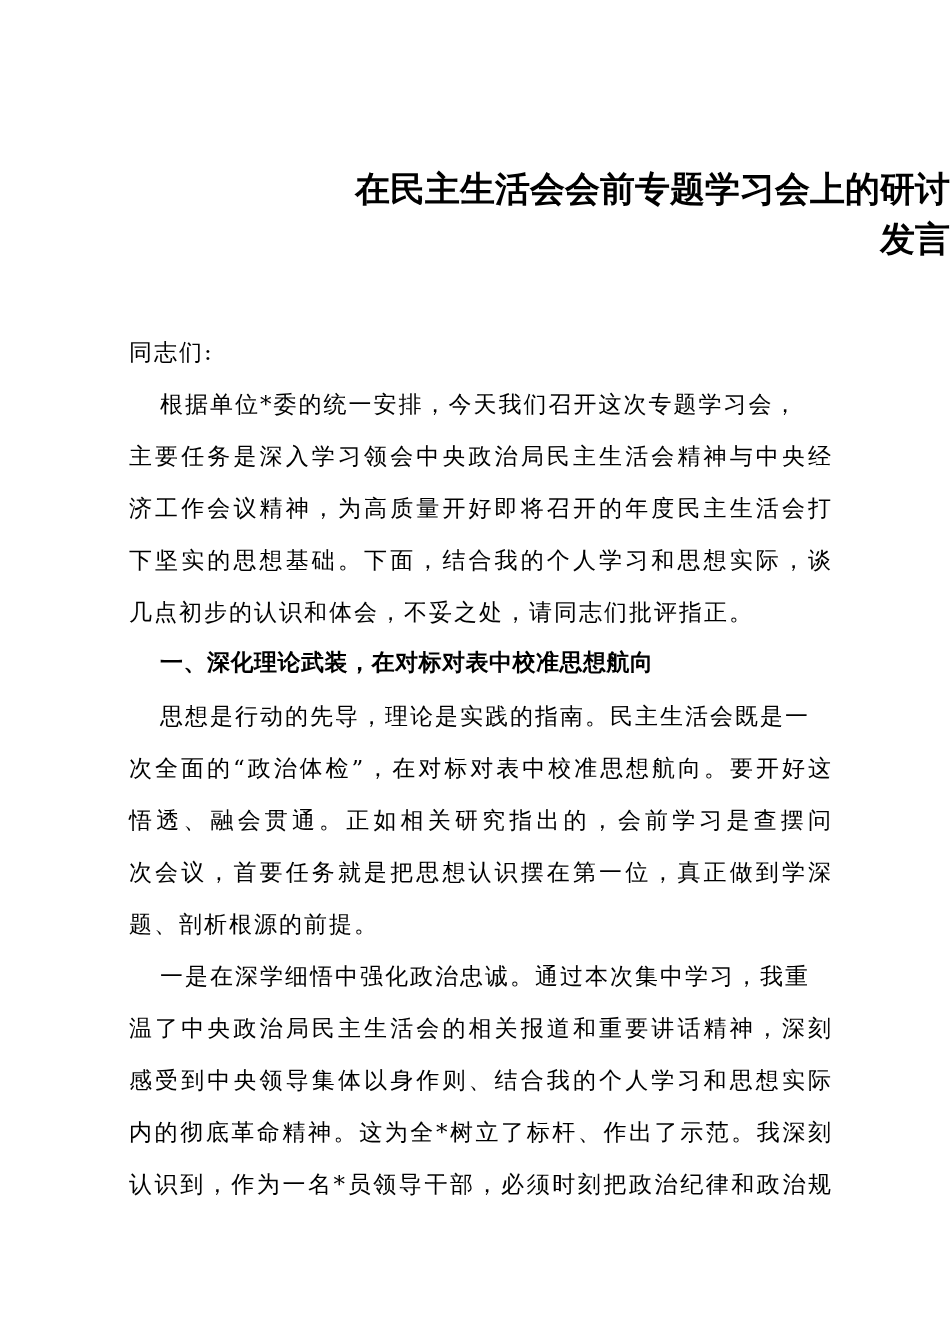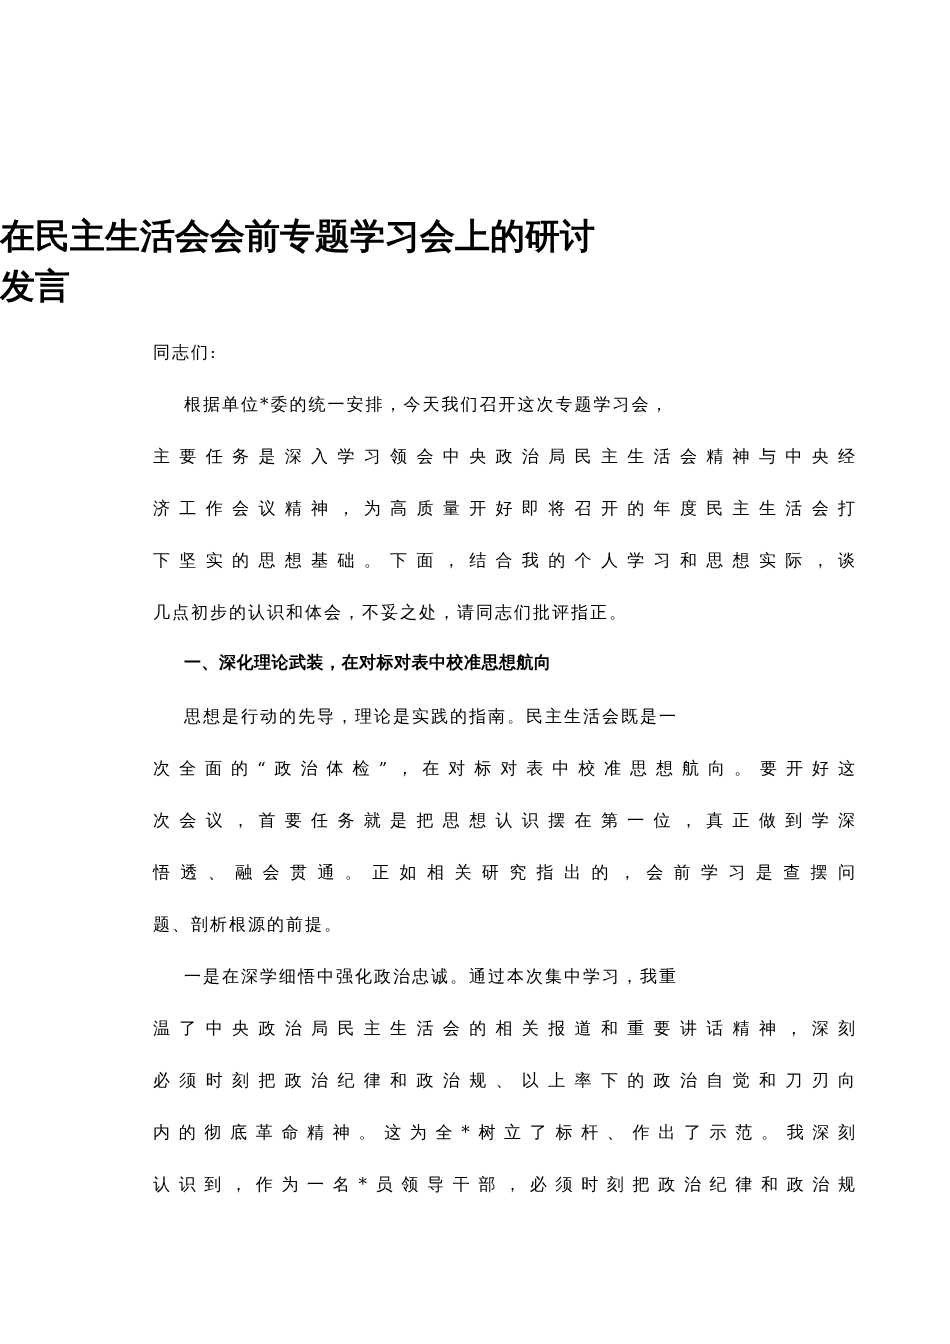--- a/index.html
+++ b/index.html
@@ -19,41 +19,39 @@
       left: 0;
       top: 0;
       width: 950px;
       height: 1344px;
       background: #ffffff;
     }
     .title {
       position: absolute;
       left: 0;
       width: 950px;
-      text-align: left;
-      font-family: Liberation Sans, sans-serif;
+      text-align: right;
+      font-family: Liberation Serif, serif;
       font-weight: bold;
       font-size: 35px;
       line-height: 40px;
       letter-spacing: 0px;
       white-space: nowrap;
-      margin-top: 46px;
     }
     .title.l1 { top: 170px; }
     .title.l2 { top: 220px; }
 
     .body {
       position: absolute;
       left: 129px;
       top: 326px;
       width: 702px;
       font-family: "DejaVu Serif", "Liberation Serif", serif;
-      font-size: 17px;
+      font-size: 23px;
       line-height: 52px;
-      margin-left: 24px;
     }
     .line {
       height: 52px;
       white-space: nowrap;
       letter-spacing: 2px;
     }
     .line.indent { padding-left: 31px; }
     .line.heading {
       font-family: Liberation Mono, monospace;
       font-weight: bold;
@@ -81,24 +79,24 @@
     <div class="line indent">根据单位*委的统一安排，今天我们召开这次专题学习会，</div>
     <div class="line justify">主要任务是深入学习领会中央政治局民主生活会精神与中央经</div>
     <div class="line justify">济工作会议精神，为高质量开好即将召开的年度民主生活会打</div>
     <div class="line justify">下坚实的思想基础。下面，结合我的个人学习和思想实际，谈</div>
     <div class="line">几点初步的认识和体会，不妥之处，请同志们批评指正。</div>
 
     <div class="line heading">一、深化理论武装，在对标对表中校准思想航向</div>
 
     <div class="line indent">思想是行动的先导，理论是实践的指南。民主生活会既是一</div>
     <div class="line justify">次全面的“政治体检”，在对标对表中校准思想航向。要开好这</div>
+    <div class="line justify">悟透、融会贯通。正如相关研究指出的，会前学习是查摆问</div>
     <div class="line justify">次会议，首要任务就是把思想认识摆在第一位，真正做到学深</div>
-    <div class="line justify">悟透、融会贯通。正如相关研究指出的，会前学习是查摆问</div>
     <div class="line">题、剖析根源的前提。</div>
 
     <div class="line indent">一是在深学细悟中强化政治忠诚。通过本次集中学习，我重</div>
     <div class="line justify">温了中央政治局民主生活会的相关报道和重要讲话精神，深刻</div>
-    <div class="line justify">必须时刻把政治纪律和政治规、以上率下的政治自觉和刀刃向</div>
+    <div class="line justify">感受到中央领导集体以身作则、结合我的个人学习和思想实际</div>
     <div class="line justify">内的彻底革命精神。这为全*树立了标杆、作出了示范。我深刻</div>
     <div class="line justify">认识到，作为一名*员领导干部，必须时刻把政治纪律和政治规</div>
 
   </div>
 </div>
 
 </body></html>

